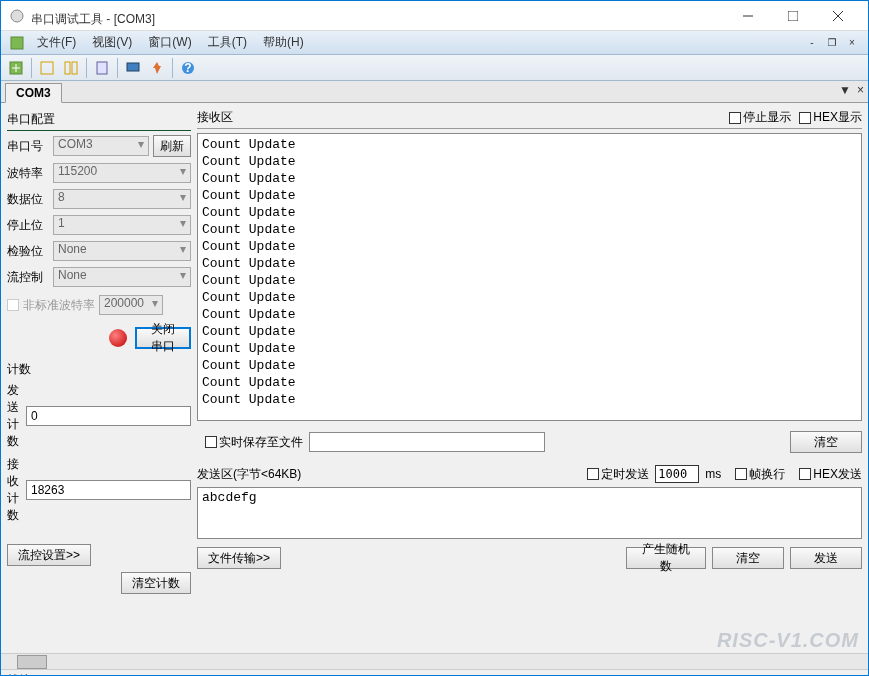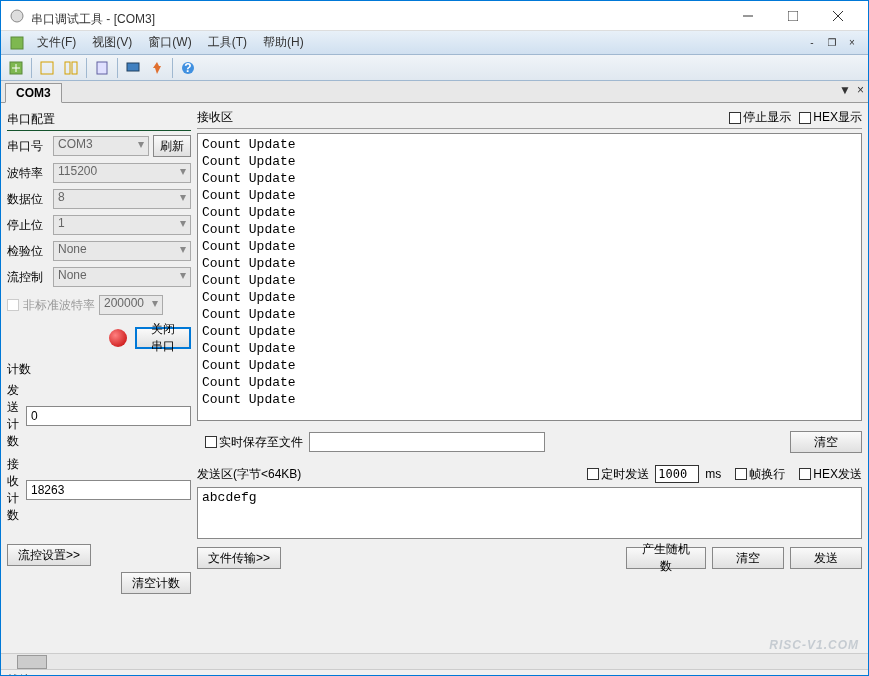--- a/index.html
+++ b/index.html
@@ -46,21 +46,21 @@
 .send-btns { display: flex; gap: 6px; }
 .send-btns .spacer { flex: 1; }
 .scrollbar-h { height: 16px; background: #e8e8e8; border-top: 1px solid #ccc; position: relative; }
 .scrollbar-h .thumb { position: absolute; left: 16px; width: 30px; height: 14px; background: #ccc; border: 1px solid #999; top: 1px; }
 .statusbar { height: 22px; background: #f0f0f0; border-top: 1px solid #ccc; display: flex; align-items: center; padding: 0 6px; }
 .statusbar .status-text { flex: 1; }
 .statusbar .status-right { color: #ccc; letter-spacing: 1px; display: flex; align-items: center; gap: 4px; }
 .red-dot { width: 18px; height: 18px; background: radial-gradient(circle at 35% 35%, #ff8080, #c00000); border-radius: 50%; }
 .nonstd-row { display: flex; align-items: center; gap: 4px; margin-top: 2px; color: #999; }
 .close-port-row { display: flex; align-items: center; gap: 8px; margin: 8px 0; justify-content: flex-end; }
-.watermark { position: absolute; right: 10px; bottom: 24px; color: rgba(100,120,140,0.3); font-size: 12px; font-weight: bold; letter-spacing: 1px; font-style: italic; }
+.watermark { position: absolute; right: 10px; bottom: 24px; color: rgba(100,120,140,0.3); font-size: 20px; font-weight: bold; letter-spacing: 1px; font-style: italic; }
 </style>
 </head>
 <body>
 
 <div class="titlebar">
   <svg class="app-icon" viewBox="0 0 16 16">
       <circle cx="8" cy="8" r="6" fill="#ddd" stroke="#888"></circle>
     </svg>
   <div class="title">串口调试工具 - [COM3]</div>
   <div class="win-controls">

